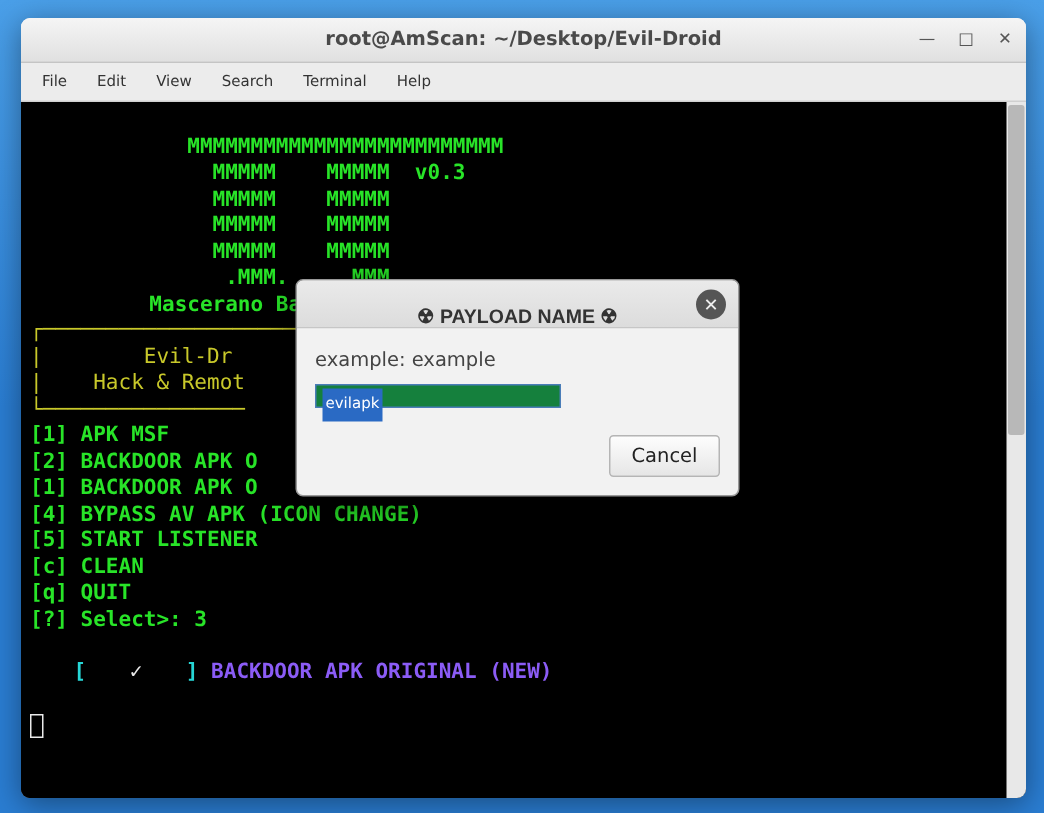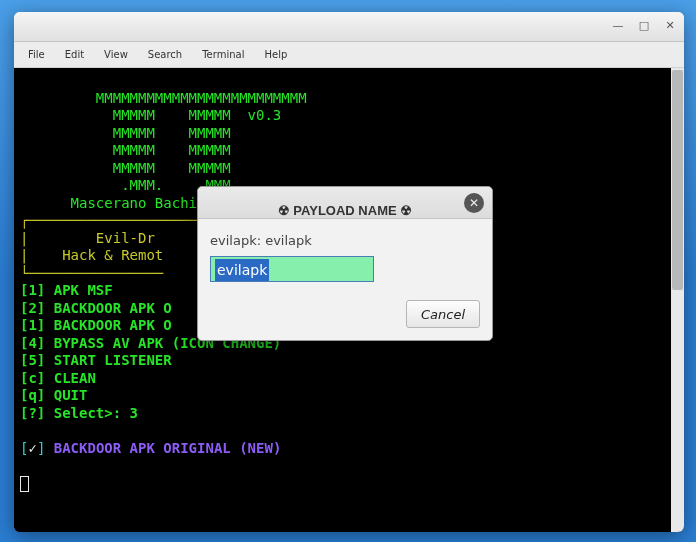--- a/index.html
+++ b/index.html
@@ -93,21 +93,21 @@
     left: 1px; right: 1px;
     top: 2px; height: 220px;
     background: #b8b8b8;
     border-radius: 2px;
   }
   .tg  { color: #28e428; font-weight: bold; }
   .ty  { color: #c8c82a; }
   .tw  { color: #eaeaea; }
   .tc  { color: #26d6d6; }
   .tb  { color: #8b5cf6; font-weight: bold; }
-  .bold { font-weight: normal; }
+  .bold { font-weight: bold; margin-left: 29px; }
   .cursor-block {
     display: inline-block;
     width: 9px; height: 16px;
     border: 1.5px solid #eaeaea;
     vertical-align: bottom;
   }
 
   
   .dialog {
     position: absolute;
@@ -146,26 +146,26 @@
   .dialog-body {
     padding: 14px 12px 6px 12px;
   }
   .dialog-label {
     color: #444;
     font-size: 13px;
     margin-bottom: 8px;
   }
   .dialog-input {
     width: 164px;
-    height: 26px;
+    height: 16px;
     border: 1px solid #4a7db8;
     padding: 2px 4px;
-    font-size: 14px;
+    font-size: 10px;
     color: #fff;
-    background: #86efac;
+    background: #15803d;
     outline: none;
   }
   .dialog-input .sel {
     background: #2a6ac4;
     color: #fff;
     padding: 2px 2px;
     display: inline-block;
     line-height: 18px;
   }
   .dialog-buttons {
@@ -177,31 +177,31 @@
   .dbtn {
     min-width: 74px;
     height: 28px;
     background: linear-gradient(to bottom, #fdfdfd, #e6e6e6);
     border: 1px solid #b5b5b5;
     border-radius: 3px;
     display: flex; align-items: center; justify-content: center;
     font-size: 13px;
     color: #222;
     cursor: pointer;
-    font-style: italic;
   }
 
   .radio-glyph { font-family: Arial, sans-serif; }
 </style>
 </head>
 <body>
 
 <div class="window">
 
   <div class="titlebar">
+    <span class="titlebar-text">root@AmScan: ~/Desktop/Evil-Droid</span>
     <div class="win-controls">
       <div class="win-btn">
           <span>—</span>
         </div>
       <div class="win-btn">
           <span>□</span>
         </div>
       <div class="win-btn">
           <span>✕</span>
         </div>
@@ -250,21 +250,21 @@
 </div>
 
 <div class="dialog">
   <div class="dialog-title">
     <span class="radio-glyph">☢ PAYLOAD NAME ☢</span>
     <div class="dialog-close">
       <span>✕</span>
     </div>
   </div>
   <div class="dialog-body">
-    <div class="dialog-label">evilapk: evilapk</div>
+    <div class="dialog-label">example: example</div>
     <div class="dialog-input">
       <span class="sel">evilapk</span>
     </div>
   </div>
   <div class="dialog-buttons">
     <div class="dbtn">
         <span>Cancel</span>
       </div>
   </div>
 </div>

